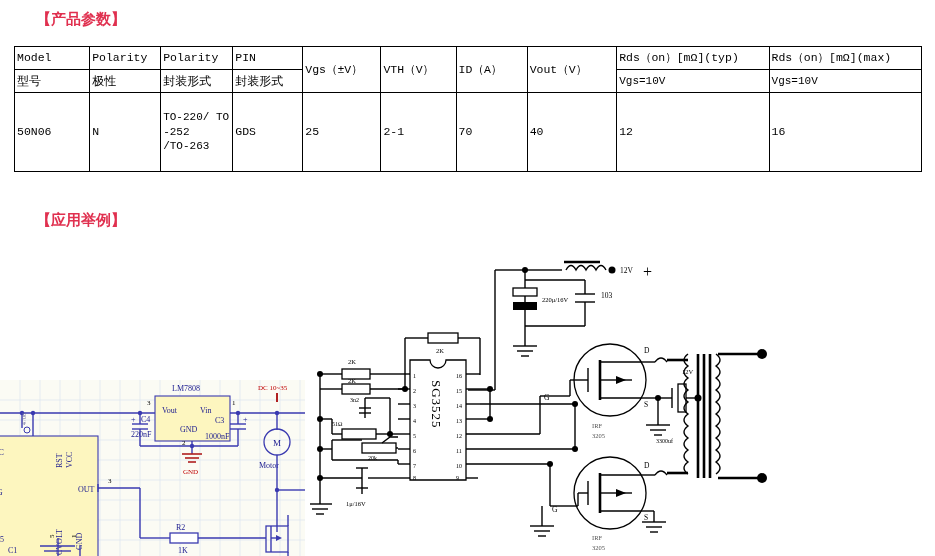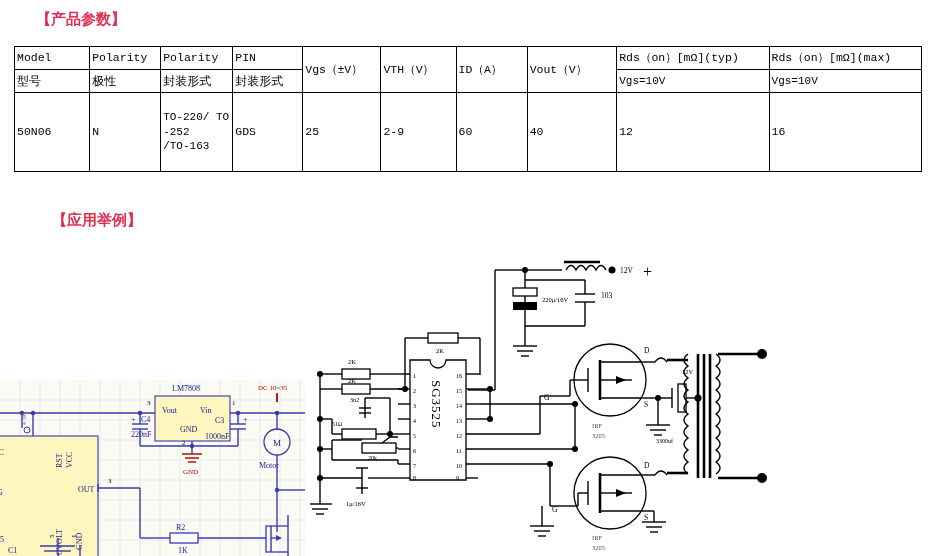--- a/index.html
+++ b/index.html
@@ -9,21 +9,21 @@
     overflow:hidden;position:relative;
   }
   .section-title{
     color:#e0304f;
     font-weight:bold;
     font-size:15px;
     font-family:Liberation Serif, serif;
     letter-spacing:0px;
   }
   #title-params{position:absolute;left:36px;top:10px;}
-  #title-apps{position:absolute;left:52px;top:211px;}
+  #title-apps{position:absolute;left:36px;top:211px;}
 
   
   #spec-table{
     position:absolute;left:14px;top:46px;width:908px;
     border-collapse:collapse;
     table-layout:fixed;
     font-family:"Liberation Mono","DejaVu Sans Mono",monospace;
     font-size:11.5px;
   }
   #spec-table td{
@@ -109,26 +109,26 @@
       <td>封装形式</td>
       <td style="font-family:'Liberation Mono',monospace;font-size:11px;">Vgs=10V</td>
       <td style="font-family:'Liberation Mono',monospace;font-size:11px;">Vgs=10V</td>
     </tr>
     <tr class="rowdata">
       <td>50N06</td>
       <td>N</td>
       <td class="pkg-cell">
         <span>TO-220/ TO</span><br>
         <span>-252</span><br>
-        <span>/TO-163</span>
+        <span>/TO-263</span>
       </td>
       <td>GDS</td>
       <td>25</td>
-      <td>2-9</td>
-      <td>60</td>
+      <td>2-1</td>
+      <td>70</td>
       <td>40</td>
       <td>12</td>
       <td>16</td>
     </tr>
   </tbody>
 </table>
 
 <div id="circuits">
 
 <svg id="svg-left" width="320" height="306" viewBox="0 0 320 306" style="position:absolute;left:0;top:0;">

